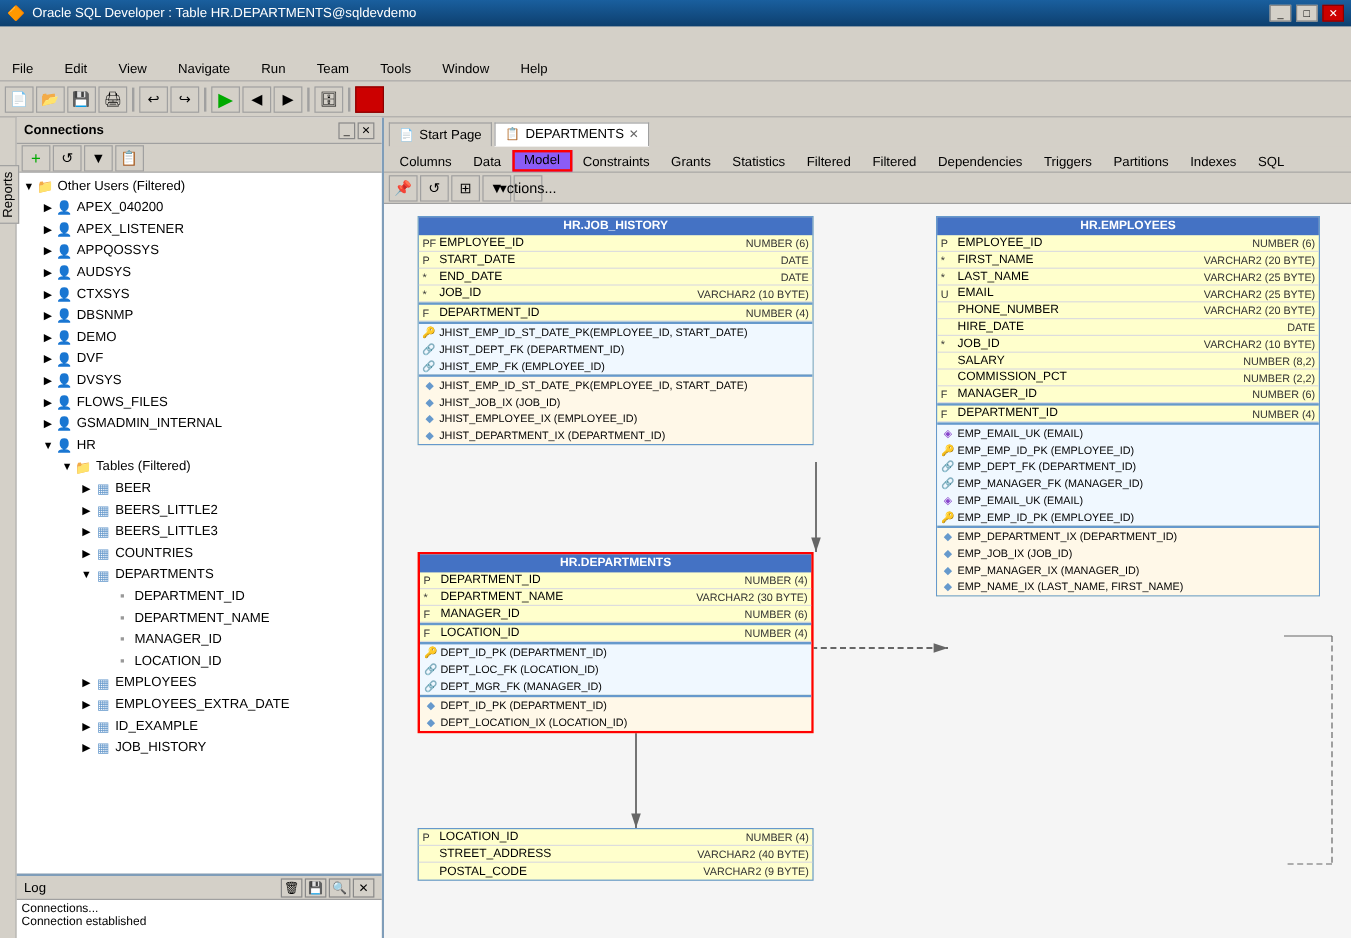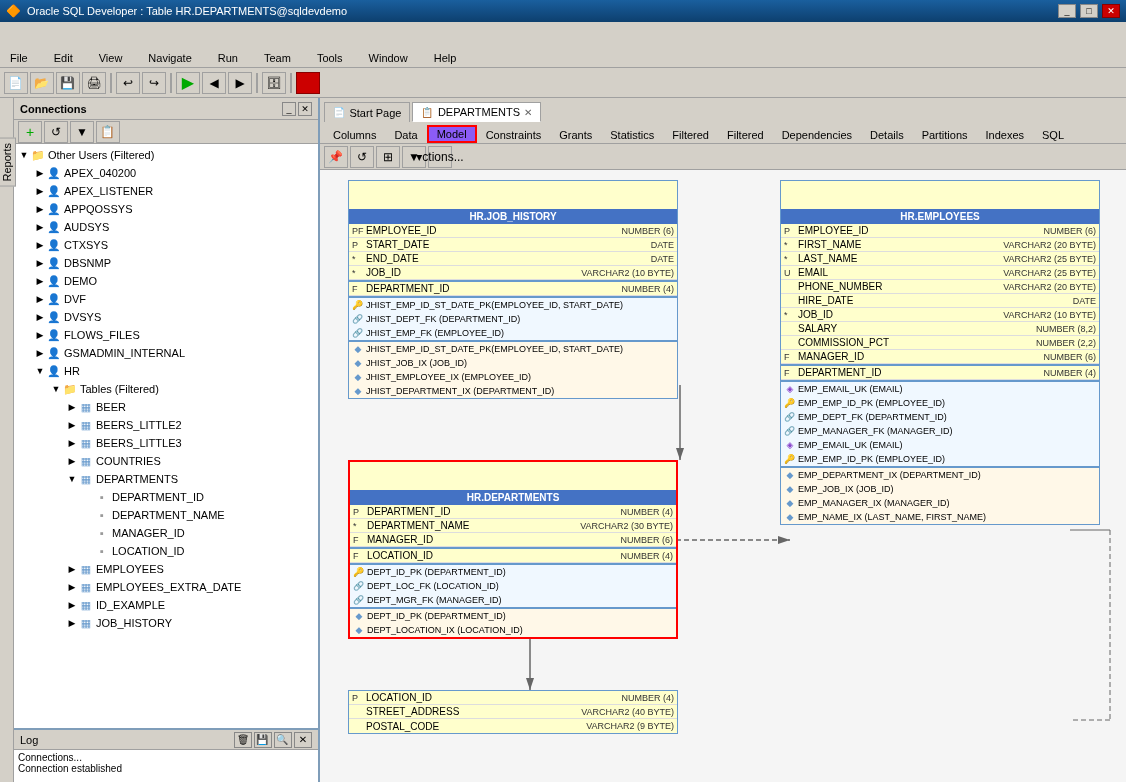--- a/index.html
+++ b/index.html
@@ -224,21 +224,20 @@
     .entity-table.selected-entity {
       border: 2px solid #ff0000;
     }
     .entity-header {
       background: #4472c4;
       color: white;
       padding: 2px 21px;
       text-align: center;
       font-weight: bold;
       font-size: 10px;
-      margin-top: 28px;
     }
     .entity-row {
       display: flex;
       align-items: center;
       padding: 1px 3px;
       border-bottom: 1px solid #ddd;
       font-size: 10px;
       min-height: 14px;
     }
     .entity-row:last-child { border-bottom: none; }
@@ -571,21 +570,21 @@
       <div class="inner-tab">
           <span>Filtered</span>
         </div>
       <div class="inner-tab">
           <span>Filtered</span>
         </div>
       <div class="inner-tab">
           <span>Dependencies</span>
         </div>
       <div class="inner-tab">
-          <span>Details</span>
+          <span>Triggers</span>
         </div>
       <div class="inner-tab">
           <span>Partitions</span>
         </div>
       <div class="inner-tab">
           <span>Indexes</span>
         </div>
       <div class="inner-tab">
           <span>SQL</span>
         </div>

